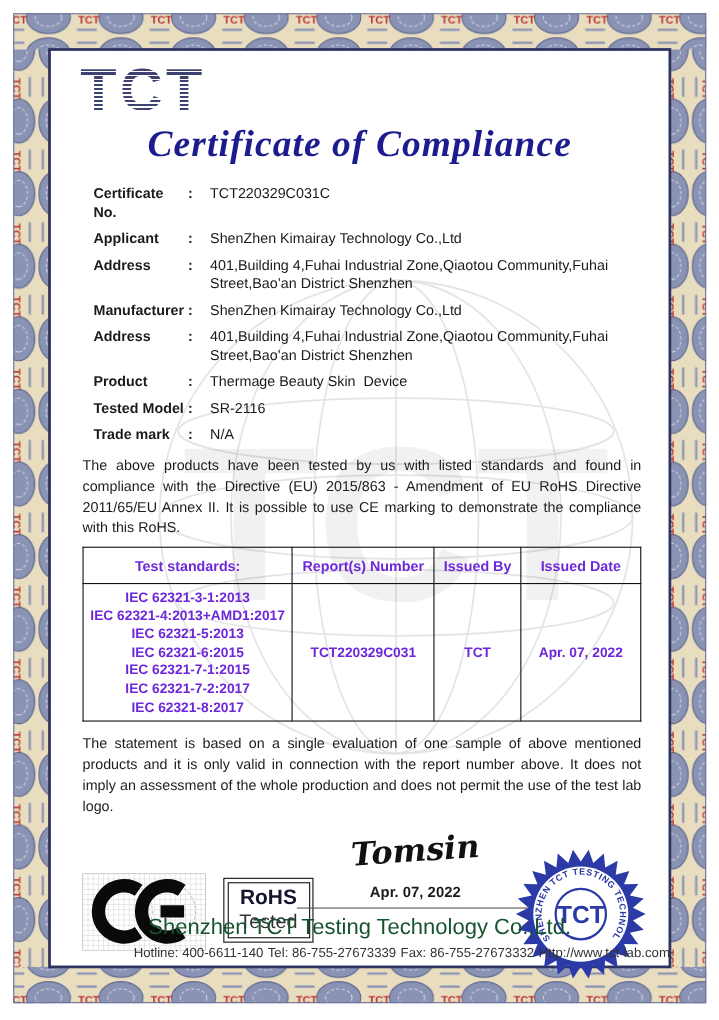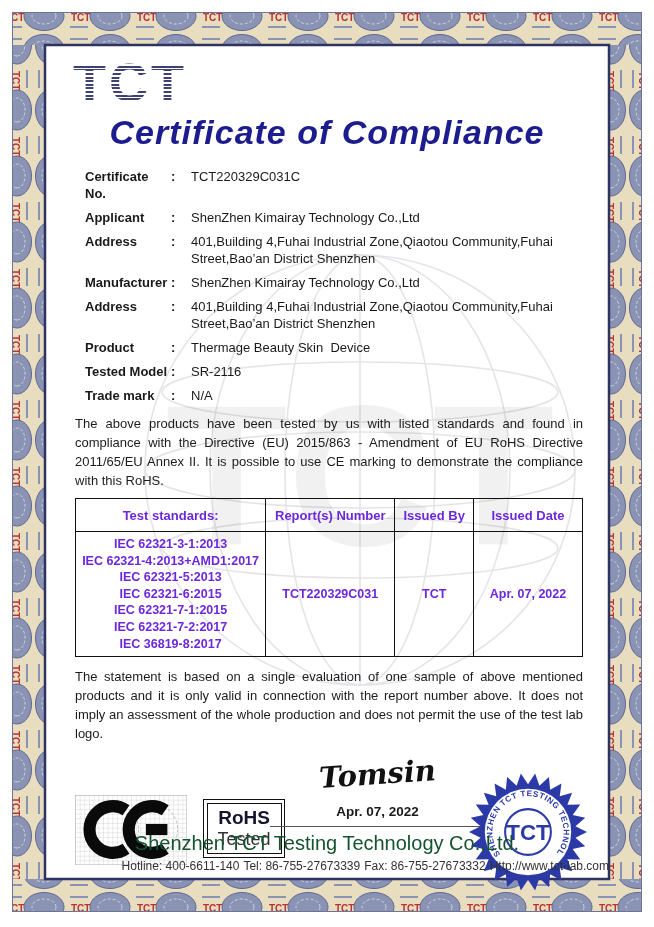--- a/index.html
+++ b/index.html
@@ -14,21 +14,21 @@
   .content{position:absolute;left:45px;top:45px;width:564px;height:834px;z-index:2;}
 
   
   .logo{position:relative;display:inline-block;margin:10px 0 0 28px;
     font-size:54px;font-weight:800;letter-spacing:3px;color:#3d4270;line-height:1;
     font-family:"Liberation Sans",sans-serif;}
   .logo::after{content:"";position:absolute;inset:0;
     background:repeating-linear-gradient(180deg,rgba(255,255,255,0) 0 2px,#ffffff 2px 3.6px);}
 
   .title{margin:4px 0 0 0;text-align:center;
-    font-family:Liberation Sans, sans-serif;font-style:italic;font-weight:bold;
+    font-family:Liberation Serif, serif;font-style:italic;font-weight:bold;
     font-size:34px;color:#1c1c8e;letter-spacing:1px;}
 
   
   .fields{margin:16px 0 0 40px;width:508px;}
   .field-row{display:flex;margin-bottom:7px;font-size:13px;line-height:17px;}
   .field-label{width:86px;font-weight:bold;flex:none;}
   .field-colon{width:20px;font-weight:bold;flex:none;text-align:left;}
   .field-value{flex:1;white-space:pre-wrap;}
 
   .para{margin:10px 0 0 30px;width:508px;font-size:13px;line-height:19px;
@@ -174,21 +174,21 @@
       </thead>
       <tbody>
         <tr>
           <td>
             <div class="std-line">IEC 62321-3-1:2013</div>
             <div class="std-line">IEC 62321-4:2013+AMD1:2017</div>
             <div class="std-line">IEC 62321-5:2013</div>
             <div class="std-line">IEC 62321-6:2015</div>
             <div class="std-line">IEC 62321-7-1:2015</div>
             <div class="std-line">IEC 62321-7-2:2017</div>
-            <div class="std-line">IEC 36819-8:2017</div>
+            <div class="std-line">IEC 62321-8:2017</div>
           </td>
           <td>TCT220329C031</td>
           <td>TCT</td>
           <td>Apr. 07, 2022</td>
         </tr>
       </tbody>
     </table>
 
     <p class="para">The statement is based on a single evaluation of one sample of above mentioned products and it is only valid in connection with the report number above. It does not imply an assessment of the whole production and does not permit the use of the test lab logo.</p>
 

